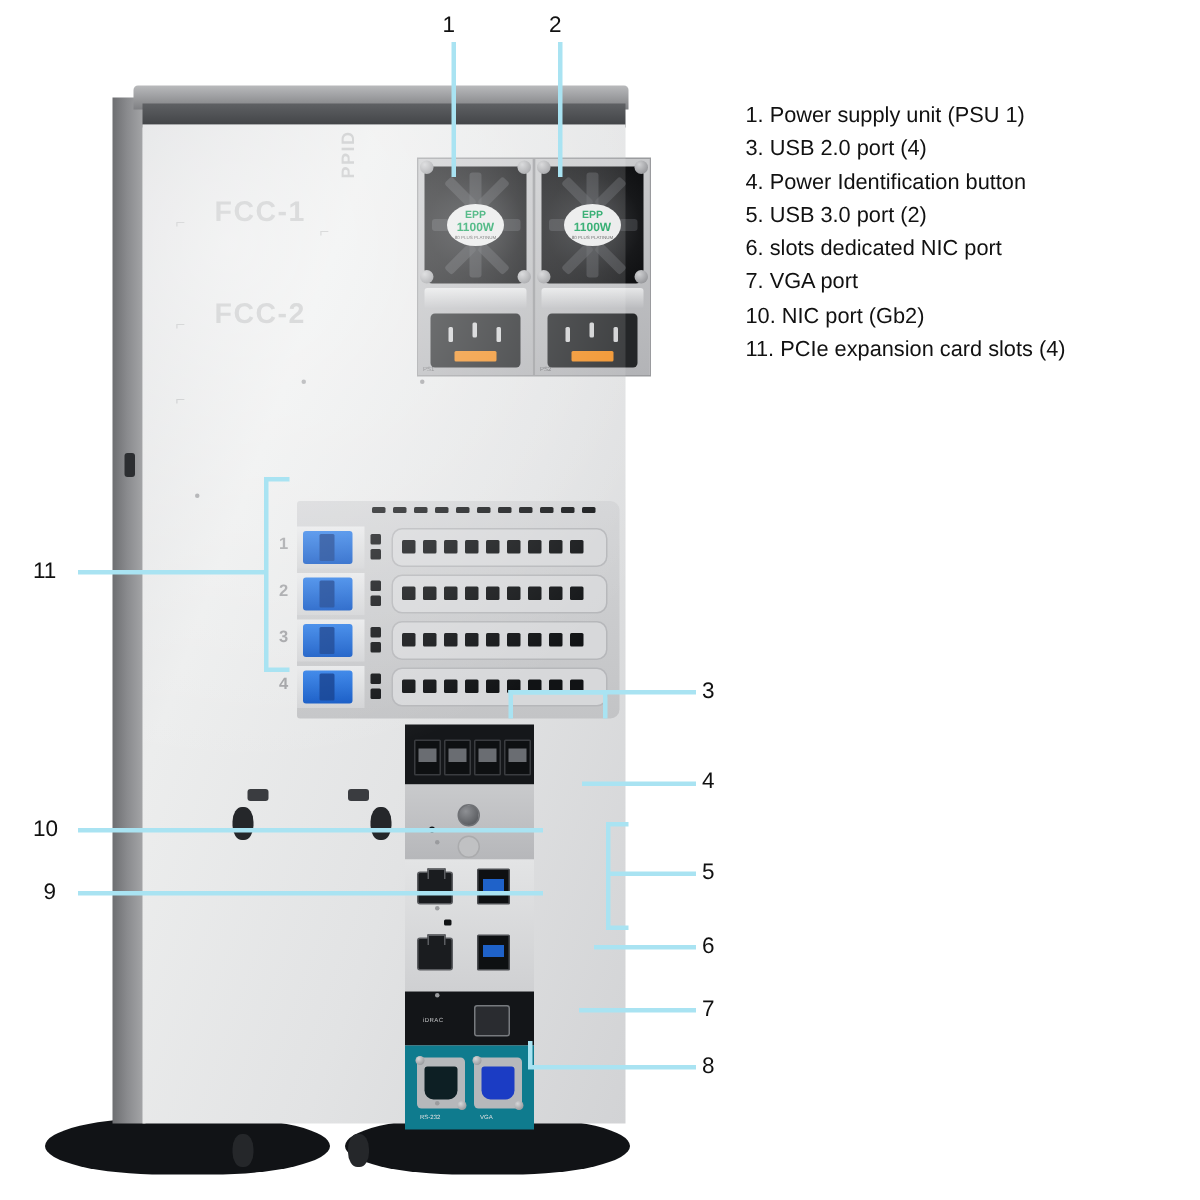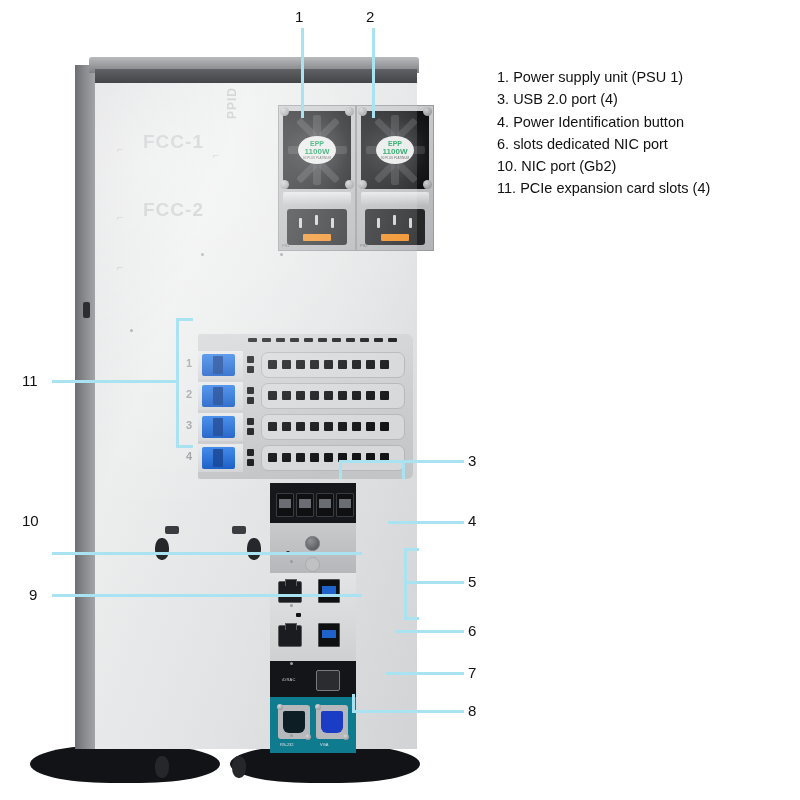--- a/index.html
+++ b/index.html
@@ -127,22 +127,30 @@
   </div>
   <div class="legend-row">
     <span>3.</span>
     <span>USB 2.0 port (4)</span>
   </div>
   <div class="legend-row">
     <span>4.</span>
     <span>Power Identification button</span>
   </div>
   <div class="legend-row">
+    <span>5.</span>
+    <span>USB 3.0 port (2)</span>
+  </div>
+  <div class="legend-row">
     <span>6.</span>
     <span>slots dedicated NIC port</span>
+  </div>
+  <div class="legend-row">
+    <span>7.</span>
+    <span>VGA port</span>
   </div>
   <div class="legend-row">
     <span>10.</span>
     <span>NIC port (Gb2)</span>
   </div>
   <div class="legend-row">
     <span>11.</span>
     <span>PCIe expansion card slots (4)</span>
   </div>
 </div>
@@ -406,18 +414,18 @@
 <div class="callout-num" style="left:468px;top:664px;">7</div>
 <div class="lead-h" style="left:386px;top:672px;width:78px;"></div>
 
 <div class="callout-num" style="left:468px;top:702px;">8</div>
 <div class="lead-h" style="left:352px;top:710px;width:112px;"></div>
 <div class="lead-v" style="left:352px;top:694px;height:18px;"></div>
 
 <div class="callout-num" style="left:29px;top:586px;">9</div>
 <div class="lead-h" style="left:52px;top:594px;width:310px;"></div>
 
-<div class="callout-num" style="left:22px;top:512px;">10</div>
+<div class="callout-num" style="left:22px;top:544px;">10</div>
 <div class="lead-h" style="left:52px;top:552px;width:310px;"></div>
 
 <div class="callout-num" style="left:22px;top:372px;">11</div>
 <div class="lead-h" style="left:52px;top:380px;width:124px;"></div>
 <div class="brk-l" style="left:176px;top:318px;width:14px;height:124px;"></div>
 
 </body></html>

